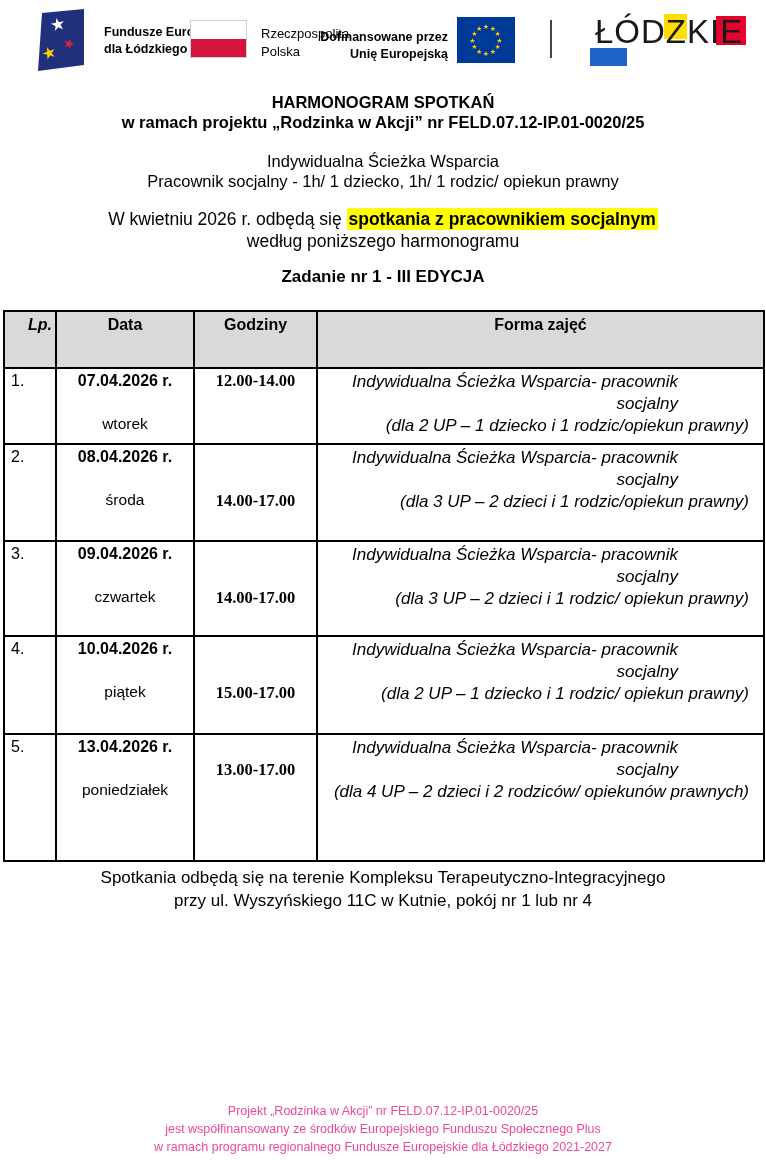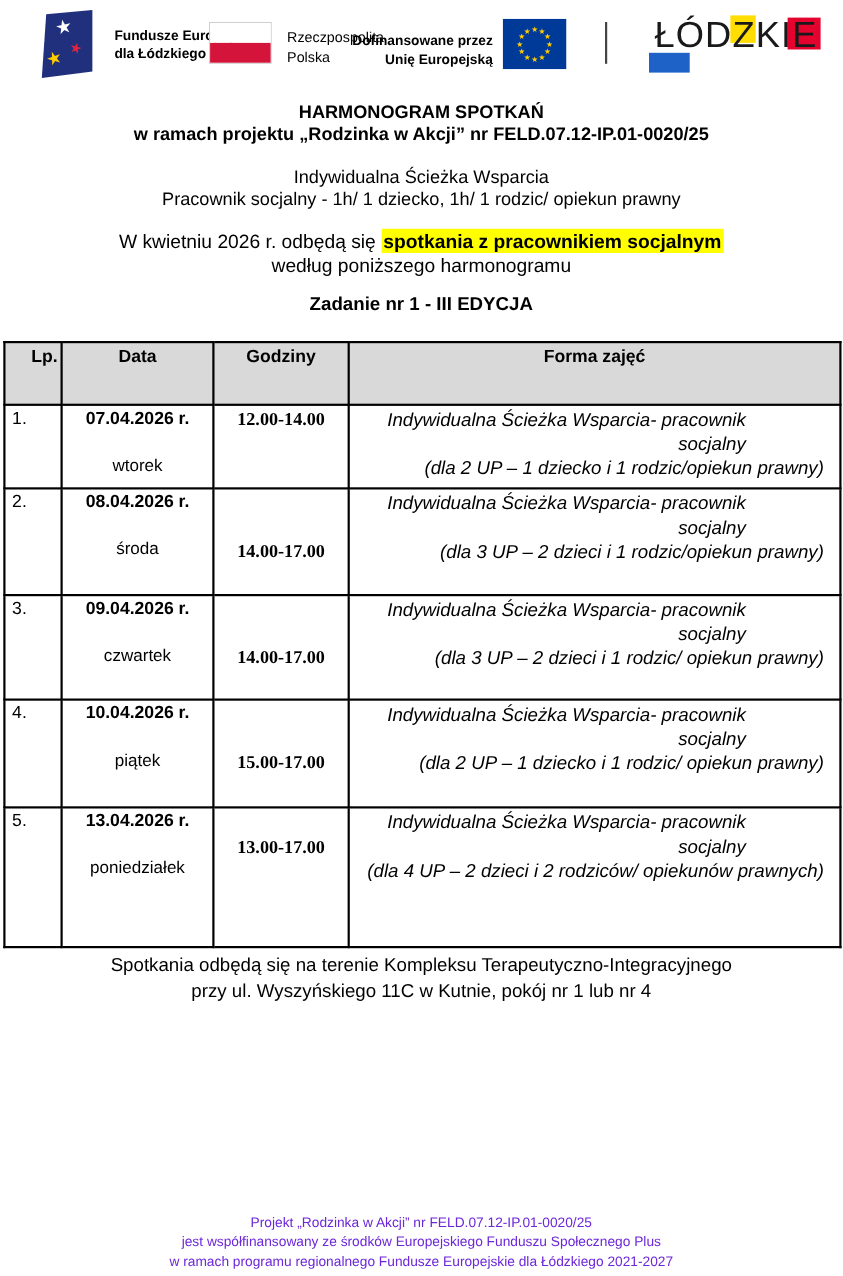--- a/index.html
+++ b/index.html
@@ -43,37 +43,37 @@
   .hl{background:var(--highlight_yellow);font-weight:bold;padding:1px 2px;}
   .zadanie{margin-top:15px;text-align:center;font-weight:bold;font-size:17px;}
 
   
   table.schedule{border-collapse:collapse;margin:23px 0 0 3px;width:760px;table-layout:fixed;}
   .schedule col.c-lp{width:52px;} .schedule col.c-data{width:138px;}
   .schedule col.c-godz{width:123px;} .schedule col.c-forma{width:447px;}
   .schedule th,.schedule td{border:2px solid #000;vertical-align:top;}
   .schedule thead tr{height:57px;}
   .schedule th{background:var(--header_gray);font-size:16px;font-weight:bold;padding:4px 2px;text-align:center;}
-  .schedule th.h-lp{text-align:center;padding-left:23px;}
+  .schedule th.h-lp{text-align:left;padding-left:23px;font-style:italic;}
   .schedule td{font-size:16px;}
   td.lp{padding:3px 0 0 6px;font-size:16px;}
   td.data{text-align:center;padding-top:3px;}
   .date{font-weight:bold;font-size:16px;}
   .day{display:block;margin-top:25px;font-size:15.5px;font-weight:normal;}
   td.godz{text-align:center;font-family:"Liberation Serif",serif;font-weight:bold;font-size:16.5px;}
   tr.r1 td.godz{padding-top:2px;} tr.r2 td.godz,tr.r3 td.godz,tr.r4 td.godz{padding-top:46px;}
   tr.r5 td.godz{padding-top:25px;}
   td.forma{padding:2px 14px 2px 8px;font-size:17px;line-height:22px;text-align:right;font-style:italic;}
   .form-l1{max-width:352px;}
   tr.r1{height:76px;} tr.r2{height:97px;} tr.r3{height:95px;} tr.r4{height:98px;} tr.r5{height:127px;}
 
   
   .note{margin-top:4px;text-align:center;font-size:17px;line-height:23px;}
   .footer{position:absolute;left:0;top:1102px;width:100%;text-align:center;
-          font-size:12.5px;line-height:18px;color:#6d28d9;}
+          font-size:12.5px;line-height:18px;color:#ec4899;}
 </style>
 </head>
 <body>
 
 <div class="page">
 
   <div class="logos">
 
     <div class="logo-group funds-logo">
       <svg width="62" height="66" viewBox="0 0 62 66">

